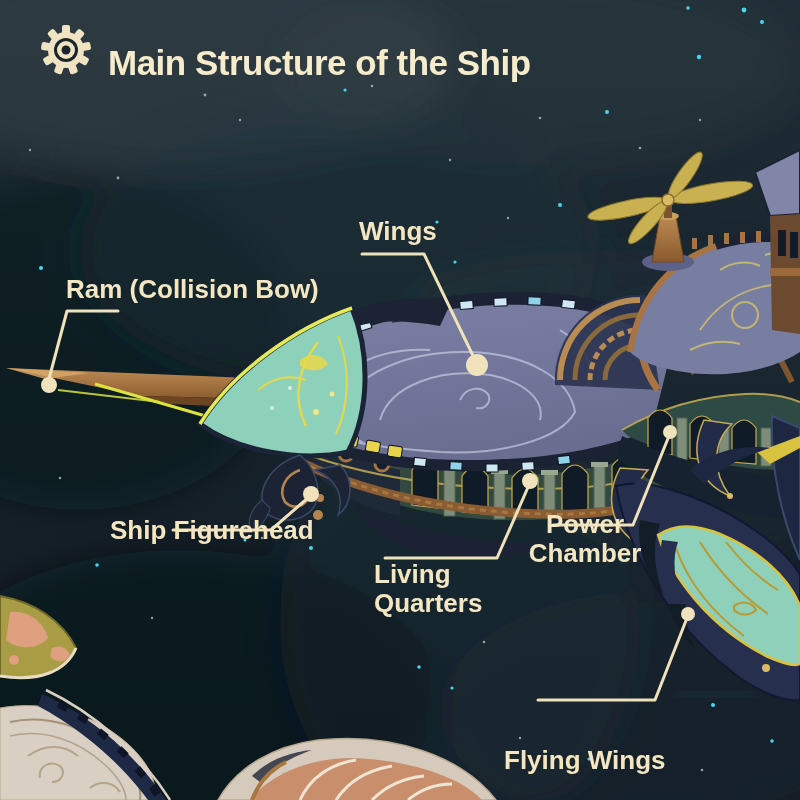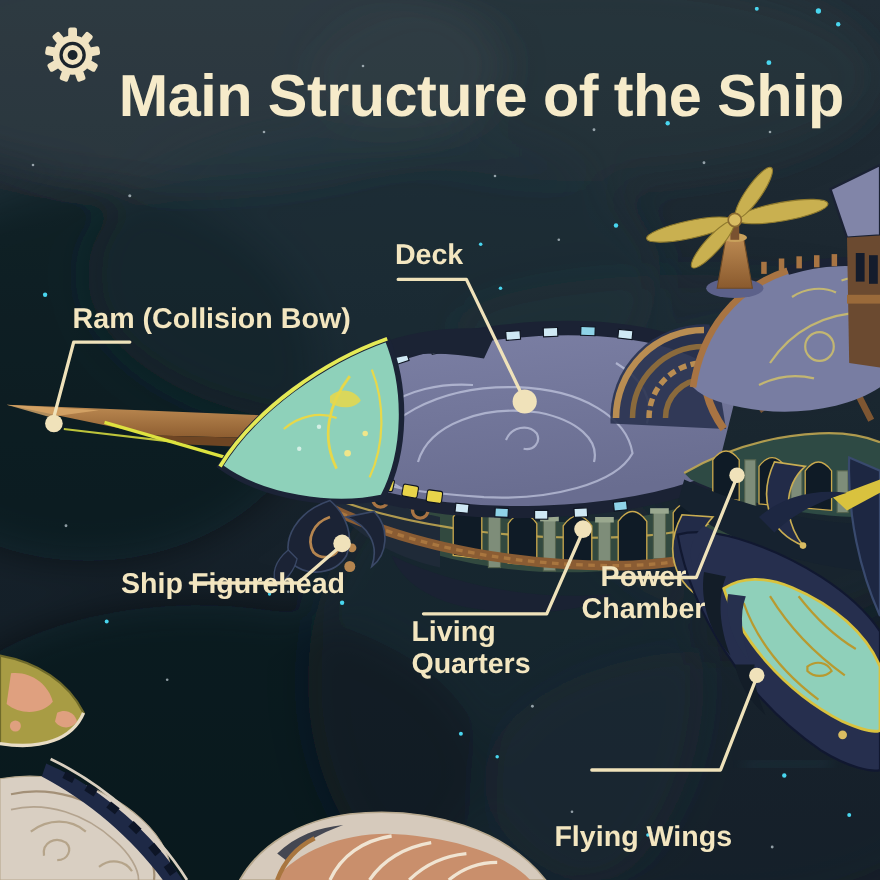--- a/index.html
+++ b/index.html
@@ -4,21 +4,21 @@
 <style>
   html,body{margin:0;padding:0;background:#0d151c;}
   #stage{
     position:relative;width:800px;height:800px;overflow:hidden;
     font-family:"Liberation Sans", sans-serif;
     background:#16222b;
   }
   #scene{position:absolute;left:0;top:0;width:800px;height:800px;display:block;}
   .hdr-title{
     position:absolute;left:108px;top:20px;width:680px;
-    font-size:54px;font-weight:bold;letter-spacing:-0.5px;
+    font-size:35px;font-weight:bold;letter-spacing:-0.5px;
     color:#f6ebca;white-space:nowrap;
   }
   #gear{position:absolute;left:39px;top:21px;}
   .callout-label{
     position:absolute;font-size:26px;font-weight:bold;color:#f3e6c0;
     line-height:1.12;white-space:nowrap;
   }
   .callout-label.wrap{white-space:normal;}
   .lb-ram{left:66px;top:275px;text-align:right;}
   .lb-deck{left:359px;top:217px;}
@@ -428,19 +428,19 @@
       <circle r="18"></circle>
     </g>
     <circle r="12" fill="#1b242c"></circle>
     <circle r="9" fill="#f0e3c2"></circle>
     <circle r="4.5" fill="#1b242c"></circle>
   </g>
 </svg>
 <h1 class="hdr-title">Main Structure of the Ship</h1>
 
 <div class="callout-label lb-ram">Ram (Collision Bow)</div>
-<div class="callout-label lb-deck">Deck</div>
+<div class="callout-label lb-deck">Wings</div>
 <div class="callout-label lb-figurehead">Ship Figurehead</div>
 <div class="callout-label lb-living wrap">Living Quarters</div>
 <div class="callout-label lb-power wrap">Power Chamber</div>
 <div class="callout-label lb-flying">Flying Wings</div>
 
 </div>
 
 </body></html>

